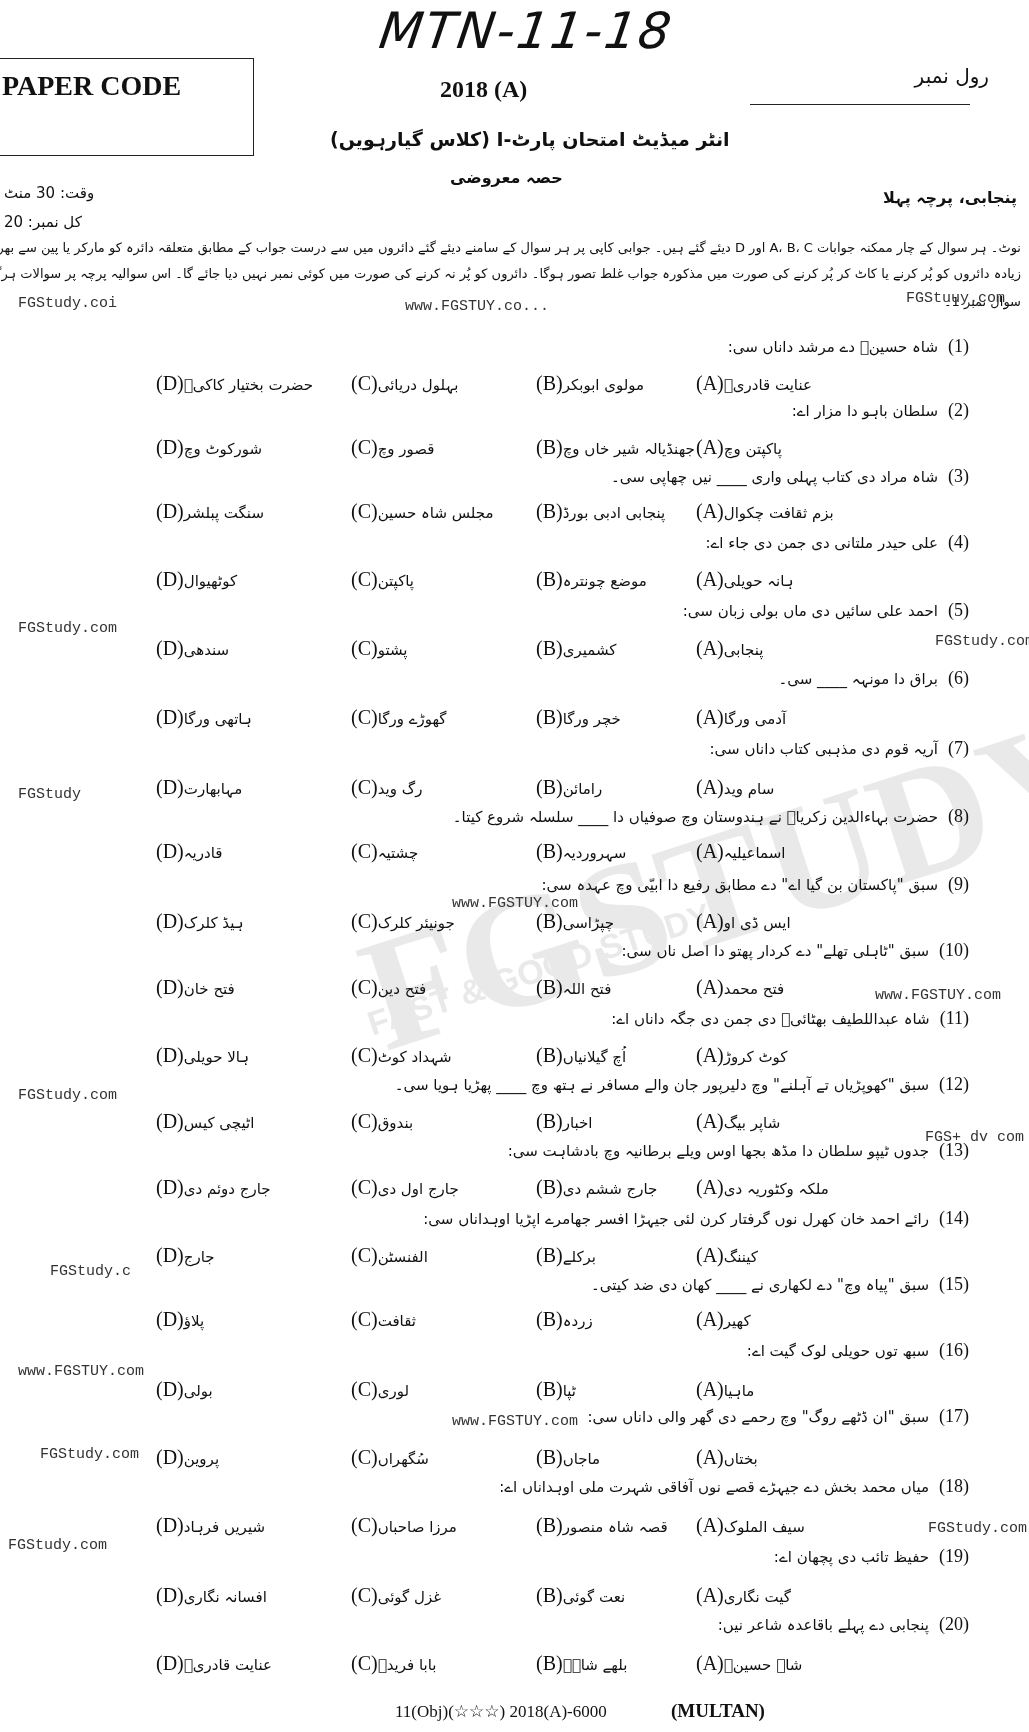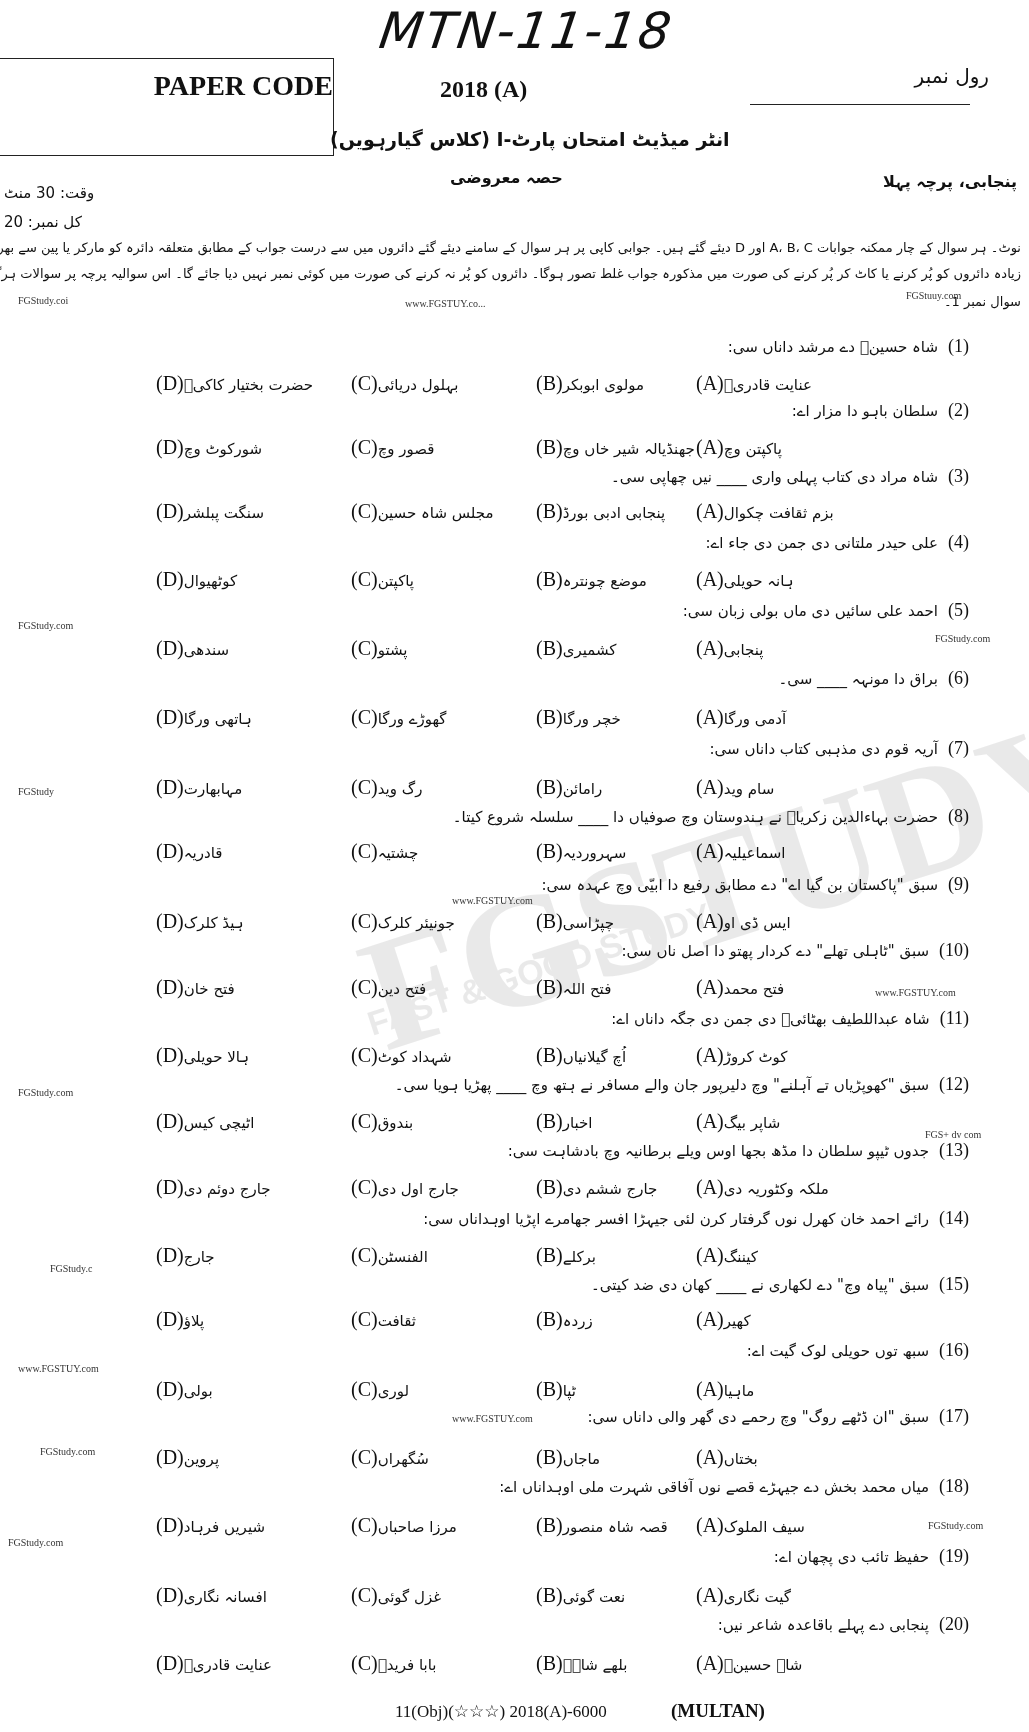--- a/index.html
+++ b/index.html
@@ -7,34 +7,34 @@
     width: 1029px; height: 1732px; position: relative; overflow: hidden;
     font-family: "DejaVu Serif", serif; color: #111;
   }
   .abs { position: absolute; }
   .urdu { font-family: "DejaVu Sans", sans-serif; direction: rtl; white-space: nowrap; }
   .handwritten {
     left: 380px; top: 2px; font-family: "DejaVu Sans", sans-serif; font-style: italic;
     font-size: 50px; letter-spacing: 2px; transform: skewX(-8deg); font-weight: 300;
   }
   .code-box {
-    left: 0; top: 58px; width: 334px; height: 98px; border: 1.5px solid #222; border-left: none;
+    left: 0; top: 58px; width: 254px; height: 98px; border: 1.5px solid #222; border-left: none;
     font-family: "Liberation Serif", serif; font-weight: bold; font-size: 28px; line-height: 34px;
-    padding: 10px 0 0 2px; box-sizing: border-box; text-align: right;
+    padding: 10px 0 0 2px; box-sizing: border-box;
   }
   .year { left: 440px; top: 76px; font-family: "Liberation Serif", serif; font-size: 24px; font-weight: bold; }
   .roll-label { right: 40px; top: 64px; font-size: 20px; }
   .roll-line { left: 750px; top: 104px; width: 220px; border-bottom: 1.5px solid #222; }
   .exam-title { left: 330px; top: 128px; font-size: 19px; font-weight: bold; }
   .section-title { left: 450px; top: 168px; font-size: 16px; font-weight: bold; }
-  .subject { right: 12px; top: 172px; font-size: 16px; font-weight: bold; }
+  .subject { right: 12px; top: 188px; font-size: 16px; font-weight: bold; }
   .time { left: 4px; top: 184px; font-size: 15px; }
   .marks { left: 4px; top: 213px; font-size: 15px; }
   .note { right: 8px; font-size: 13px; text-align: right; }
-  .wm { font-family: Liberation Serif, serif; font-size: 10px; color: #333; }
+  .wm { font-family: Liberation Mono, monospace; font-size: 15px; color: #333; }
   .q { right: 60px; font-size: 15px; }
   .q .num { font-family: "Liberation Serif", serif; font-size: 18px; margin-left: 10px; }
   .opt { font-size: 15px; direction: ltr; white-space: nowrap; }
   .opt .lbl { font-family: "Liberation Serif", serif; font-size: 20px; margin-left: 6px; }
   .opt .txt { font-family: "DejaVu Sans", sans-serif; direction: rtl; unicode-bidi: isolate; }
   .watermark {
     left: 290px; top: 750px; width: 460px; height: 300px; opacity: 0.12;
     font-family: "Liberation Serif", serif; pointer-events: none;
   }
   .watermark .big { position: absolute; left: 60px; top: 40px; font-size: 160px; font-weight: bold; transform: rotate(-18deg); color: #555; }

